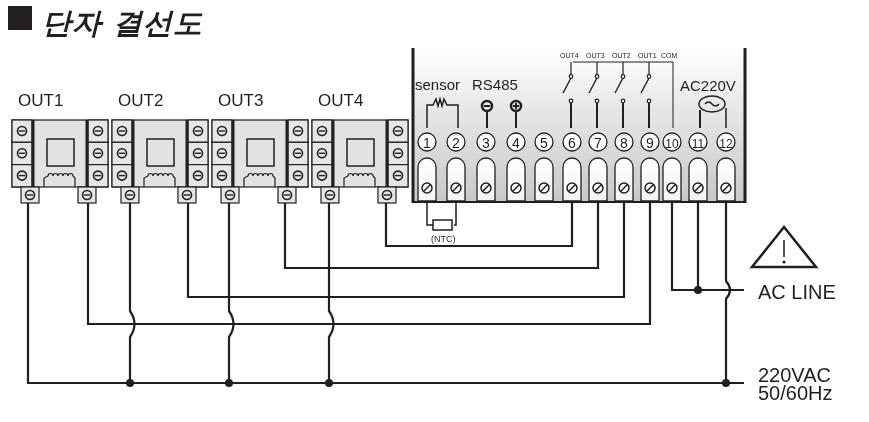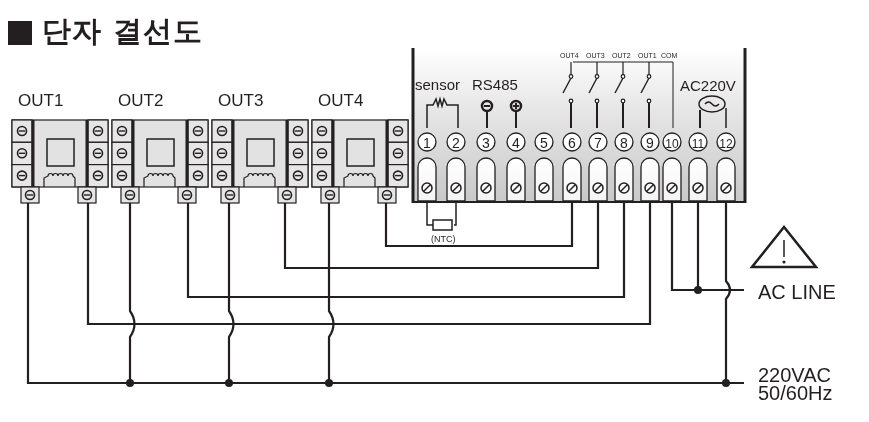--- a/index.html
+++ b/index.html
@@ -1,17 +1,17 @@
 <!DOCTYPE html>
 <html><head>
 <meta charset="utf-8">
 <style>
   html, body { margin: 0; padding: 0; background: #ffffff; }
   body { width: 869px; height: 422px; position: relative; overflow: hidden; font-family: "DejaVu Sans", sans-serif; }
-  #title-wrap { position: absolute; left: 8px; top: 14px; height: 36px; display: flex; align-items: center; }
+  #title-wrap { position: absolute; left: 8px; top: 4px; height: 36px; display: flex; align-items: flex-start; font-style: italic; }
   #title-square { width: 24px; height: 24px; background: #231f20; margin-right: 10px; margin-top: 2px; }
   #title-text { font-family: "DejaVu Sans", sans-serif; font-weight: bold; font-size: 29px; color: #231f20; letter-spacing: 1px; }
   svg#diagram { position: absolute; left: 0; top: 0; }
   .lbl { font-family: "Liberation Sans", sans-serif; fill: #231f20; }
 </style>
 </head>
 <body>
 
 <div id="title-wrap">
   <div id="title-square"></div>

